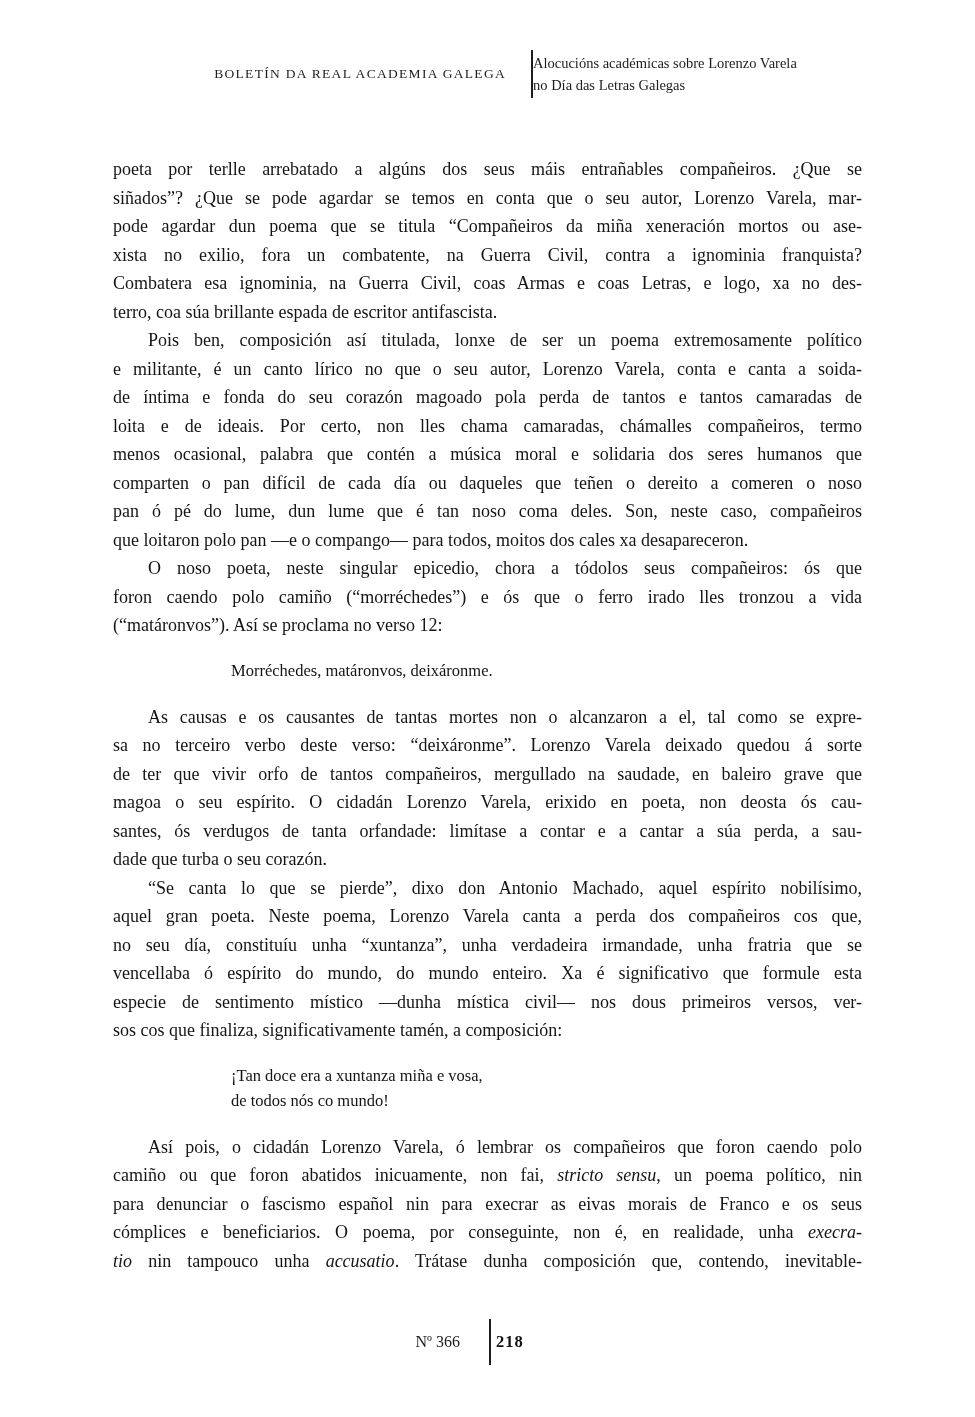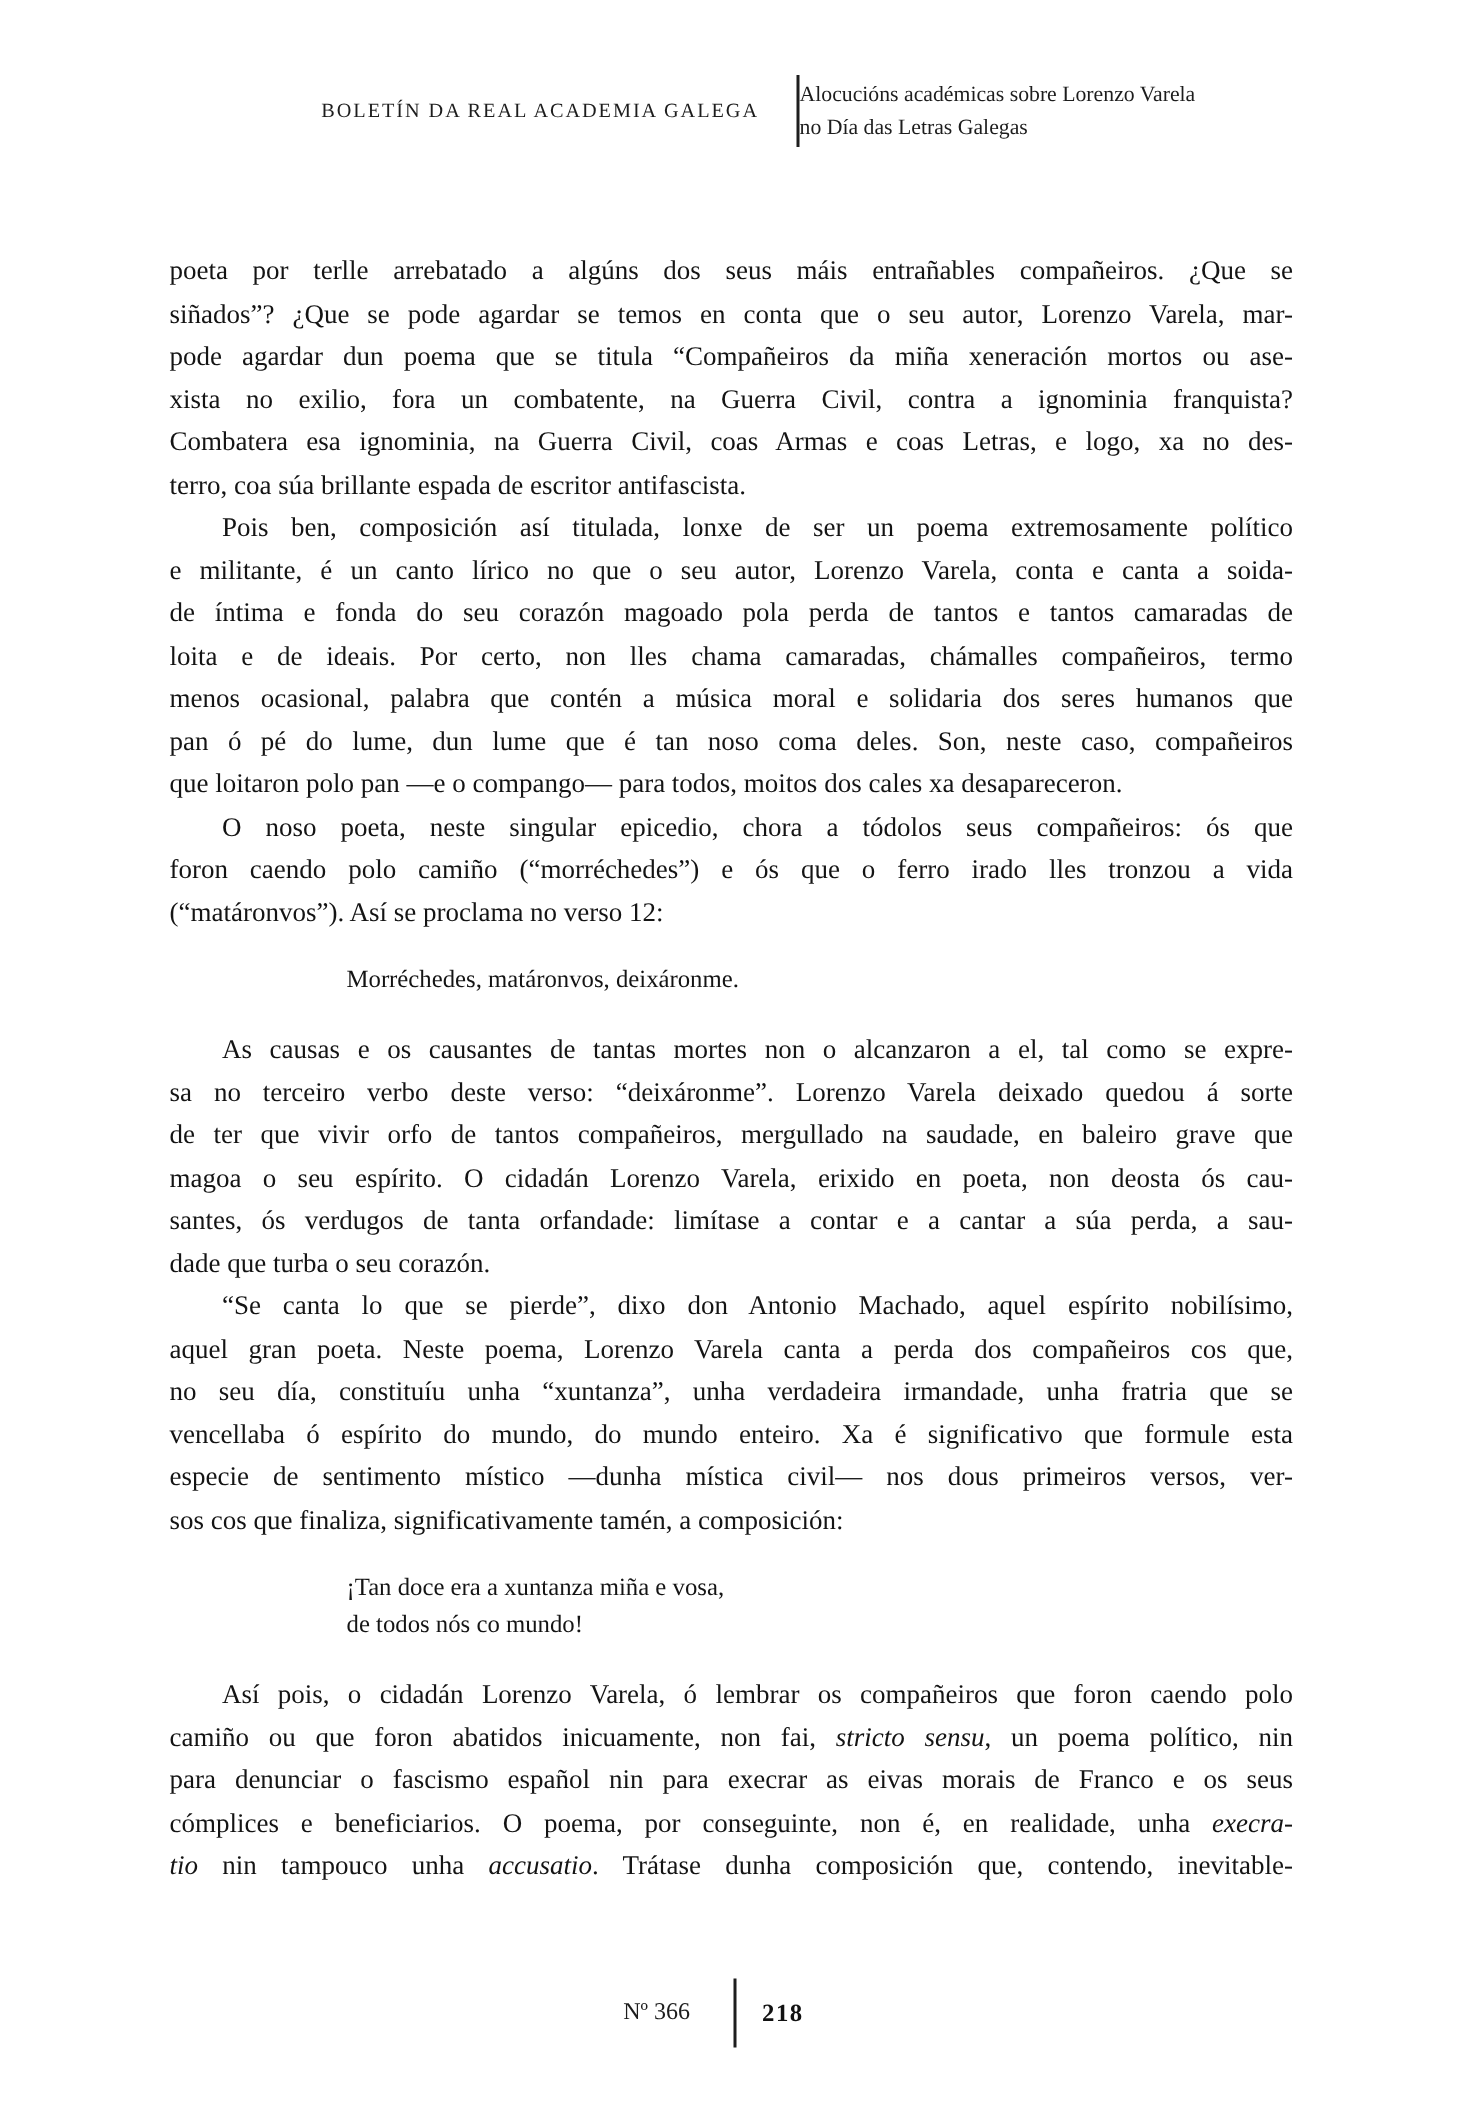--- a/index.html
+++ b/index.html
@@ -23,21 +23,21 @@
     white-space: nowrap;
     margin-left: 42px;
   }
   .header-rule { width: 2px; height: 48px; background: #1d1d1d; flex: 0 0 auto; }
   .header-right {
     padding-left: 0;
     font-size: 14.5px; line-height: 22.5px; color: #1d1d1d;
   }
   
   .body-text {
-    position: absolute; top: 166px; left: 113px; width: 749px;
+    position: absolute; top: 155px; left: 113px; width: 749px;
     font-size: 18px; line-height: 28.5px; color: #141414;
   }
   .para { margin: 0; }
   .line { text-align: justify; text-align-last: justify; }
   .line.end { text-align: left; text-align-last: left; }
   .line.ind { text-indent: 35px; }
   .quote {
     margin: 18px 0 20px 118px;
     font-size: 16.5px; line-height: 25px;
   }
@@ -48,21 +48,21 @@
     position: absolute; top: 1319px; left: 0; width: 975px;
     display: flex; align-items: center;
   }
   .footer-left {
     box-sizing: border-box; width: 489px;
     padding-right: 29px; text-align: right;
     font-size: 16px; color: #1d1d1d; white-space: nowrap;
   }
   .footer-rule { width: 2px; height: 46px; background: #1d1d1d; flex: 0 0 auto; }
   .footer-right {
-    padding-left: 17px;
+    padding-left: 5px;
     font-size: 16.5px; font-weight: bold; letter-spacing: 1px; color: #111;
   }
 </style>
 </head>
 <body>
 
 <div class="page">
 
   <div class="header">
     <div class="header-left">BOLETÍN DA REAL ACADEMIA GALEGA</div>
@@ -83,20 +83,21 @@
       <div class="line">Combatera esa ignominia, na Guerra Civil, coas Armas e coas Letras, e logo, xa no des-</div>
       <div class="line end">terro, coa súa brillante espada de escritor antifascista.</div>
     </div>
 
     <div class="para">
       <div class="line ind">Pois ben, composición así titulada, lonxe de ser un poema extremosamente político</div>
       <div class="line">e militante, é un canto lírico no que o seu autor, Lorenzo Varela, conta e canta a soida-</div>
       <div class="line">de íntima e fonda do seu corazón magoado pola perda de tantos e tantos camaradas de</div>
       <div class="line">loita e de ideais. Por certo, non lles chama camaradas, chámalles compañeiros, termo</div>
       <div class="line">menos ocasional, palabra que contén a música moral e solidaria dos seres humanos que</div>
+      <div class="line">comparten o pan difícil de cada día ou daqueles que teñen o dereito a comeren o noso</div>
       <div class="line">pan ó pé do lume, dun lume que é tan noso coma deles. Son, neste caso, compañeiros</div>
       <div class="line end">que loitaron polo pan —e o compango— para todos, moitos dos cales xa desapareceron.</div>
     </div>
 
     <div class="para">
       <div class="line ind">O noso poeta, neste singular epicedio, chora a tódolos seus compañeiros: ós que</div>
       <div class="line">foron caendo polo camiño (“morréchedes”) e ós que o ferro irado lles tronzou a vida</div>
       <div class="line end">(“matáronvos”). Así se proclama no verso 12:</div>
     </div>
 

